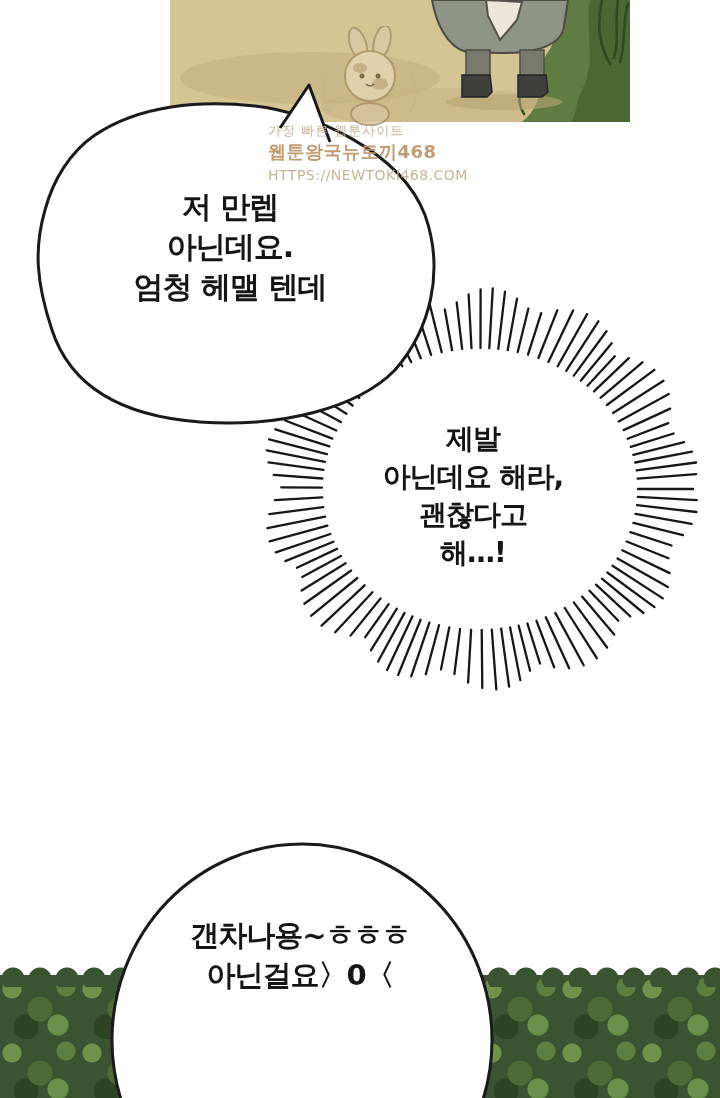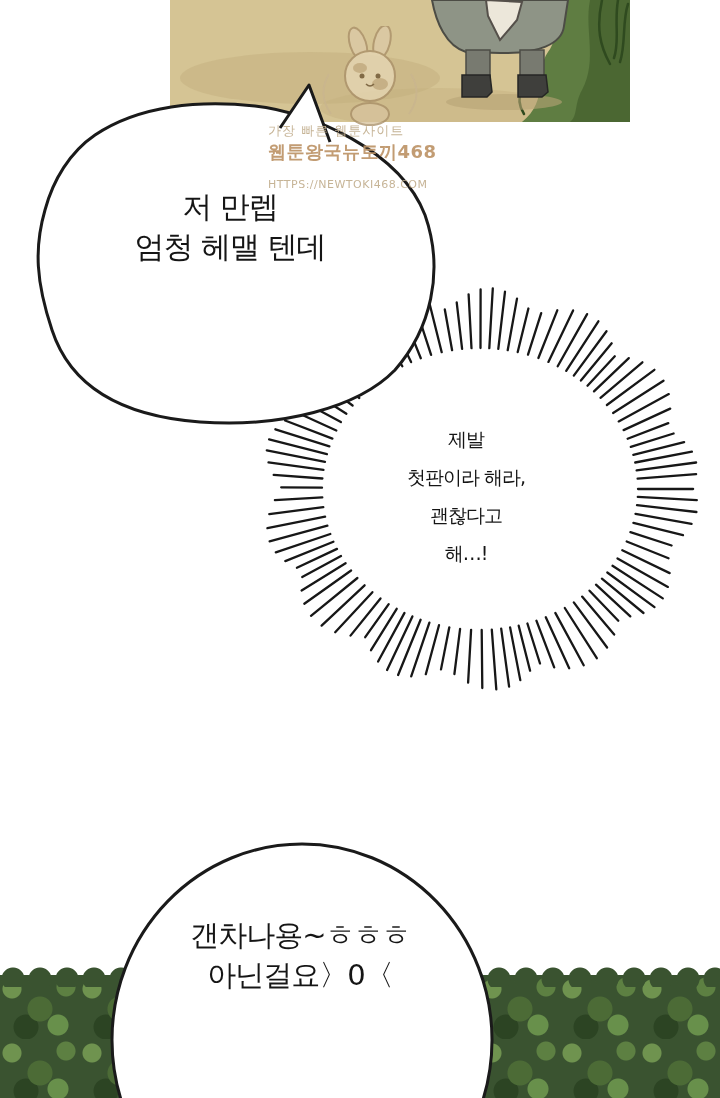--- a/index.html
+++ b/index.html
@@ -22,31 +22,31 @@
     background-size:80px 64px;
   }
   .foliage::before{
     content:"";position:absolute;left:0;top:-12px;width:100%;height:24px;
     background-image:radial-gradient(circle at 13px 16px, var(--foliage-base,#3a5330) 0 11px, rgba(0,0,0,0) 12px);
     background-size:27px 24px;
   }
 
   .overlay{position:absolute;left:0;top:0;z-index:20}
 
-  .btext{position:absolute;z-index:30;text-align:center;color:#151515;font-weight:400}
+  .btext{position:absolute;z-index:30;text-align:center;color:#151515;font-weight:700}
   .btext div{white-space:nowrap}
   .b1{left:60px;top:187px;width:340px;font-size:30px;line-height:40px;letter-spacing:-1px}
-  .b2{left:316px;top:420px;width:300px;font-size:19px;line-height:38px;letter-spacing:-1px}
+  .b2{left:323px;top:420px;width:300px;font-size:28px;line-height:38px;letter-spacing:-1px}
   .b3{left:130px;top:915px;width:340px;font-size:29px;line-height:40px;letter-spacing:-1px}
 
   .watermark{position:absolute;left:268px;top:26px;width:204px;z-index:40;text-align:left;opacity:.92}
   .watermark svg{display:block;margin:0 auto}
   .wm1{font-size:13px;color:var(--wm-color,#c2ae8e);letter-spacing:1px;margin-top:-4px}
   .wm2{font-size:18px;font-weight:700;color:var(--wm-strong,#bd9468);margin-top:0;letter-spacing:.5px}
-  .wm3{font-size:11px;color:var(--wm-color,#c2ae8e);margin-top:14px;letter-spacing:.5px}
+  .wm3{font-size:14px;color:var(--wm-color,#c2ae8e);margin-top:3px;letter-spacing:.5px}
 </style>
 </head>
 <body>
 
 <div class="page">
 
   <div class="panel-top">
     <svg width="460" height="122" viewBox="0 0 460 122">
       <rect x="0" y="0" width="460" height="122" style="fill:var(--sand,#d5c494)"></rect>
       <ellipse cx="140" cy="78" rx="130" ry="26" style="fill:var(--sand-dark,#c2ae7c);opacity:.45"></ellipse>
@@ -177,26 +177,27 @@
         <line x1="636.6" y1="470.4" x2="696.1" y2="462.5"></line>
         <line x1="637.6" y1="478.6" x2="696.1" y2="474.2"></line>
       </g>
     <path d="M 95,135 C 140,105 200,100 255,106 C 310,112 400,150 425,215 C 445,272 430,330 395,370 C 358,408 280,428 200,422 C 120,416 70,385 52,330 C 36,282 34,248 45,210 C 53,180 70,152 95,135 Z" style="fill:#ffffff;stroke:#1a1a1a;stroke-width:3"></path>
     <path d="M 280,128 L 309,85 L 330,142" style="fill:#ffffff;stroke:#1a1a1a;stroke-width:3;stroke-linejoin:round"></path>
     <ellipse cx="302" cy="1040" rx="190" ry="196" style="fill:#ffffff;stroke:#1a1a1a;stroke-width:3"></ellipse>
   </svg>
 
   <div class="btext b1">
     <div>저 만렙</div>
+    <div>아닌데요.</div>
     <div>엄청 헤맬 텐데</div>
   </div>
 
   <div class="btext b2">
     <div>제발</div>
-    <div>첫판이라 해라,</div>
+    <div>아닌데요 해라,</div>
     <div>괜찮다고</div>
     <div>해…!</div>
   </div>
 
   <div class="btext b3">
     <div>갠차나용~ㅎㅎㅎ</div>
     <div>아닌걸요〉0〈</div>
   </div>
 
   <div class="watermark">

